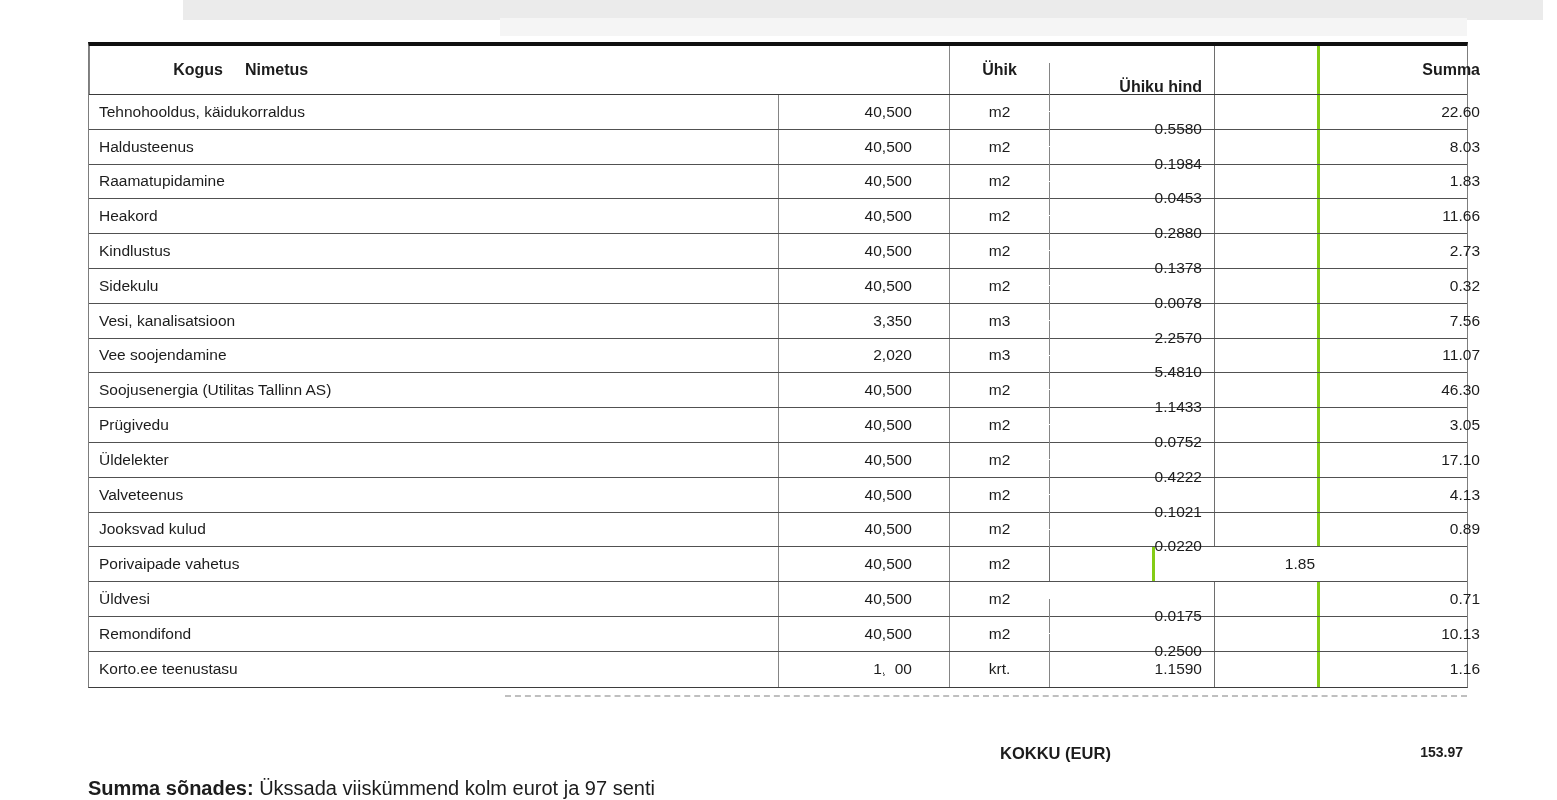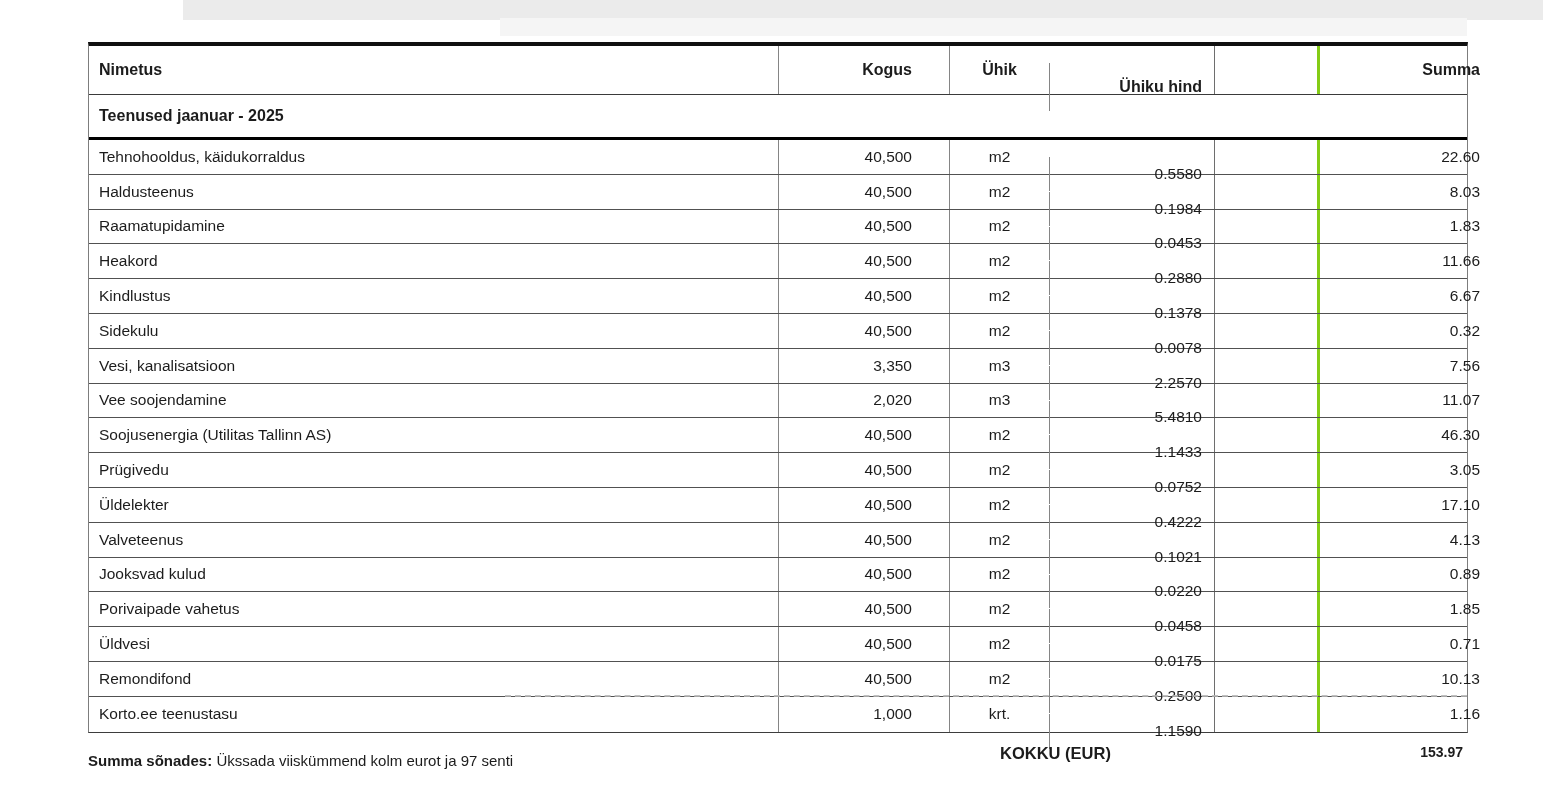--- a/index.html
+++ b/index.html
@@ -29,52 +29,49 @@
   .c-unit {flex:0 0 100px;justify-content:center;border-left:1px solid #858585;margin-left:25px;}
   .c-price{flex:0 0 165px;justify-content:flex-end;padding-right:12px;border-left:1px solid #858585;margin-top:34px;}
   .c-blank{flex:0 0 103px;border-left:1px solid #6e6e6e;}
   .c-sum  {flex:0 0 175px;justify-content:flex-end;padding-right:12px;border-left:3px solid #84cc16;}
 
   .head{height:49px;font-weight:bold;font-size:16px;border-bottom:1px solid #3a3a3a;}
   .head .c-price{justify-content:flex-end;}
   .band{height:45px;font-weight:bold;font-size:16px;border-bottom:3px solid #000;}
   .band .c-full{flex:1 1 auto;padding-left:10px;}
   .data{height:34.8px;font-size:15.5px;border-bottom:1px solid #515151;}
-  .data:last-child{border-bottom:none;}
-
-  
-  .words{position:absolute;left:88px;top:752px;font-size:15px;}
+  .data:last-child{border-bottom:none;align-items:flex-end;}
+
+  
+  .words{position:absolute;left:88px;top:777px;font-size:20px;}
   .words b{font-weight:bold;}
   .kokku-label{position:absolute;left:1000px;top:744px;width:292px;text-align:left;font-weight:bold;font-size:16.5px;}
   .kokku-value{position:absolute;left:1288px;top:744px;width:175px;text-align:right;font-weight:bold;font-size:14px;}
 
   
   .dash-line{position:absolute;left:505px;top:695px;width:962px;height:0;border-top:2px dashed #b5b5b5;opacity:.85;}
   .smudge{position:absolute;background:#fff;}
   .smudge.s1{left:844px;top:664px;width:10px;height:10px;}
   .smudge.s2{left:884px;top:664px;width:11px;height:10px;}
 </style>
 </head>
 <body>
 
 <div class="top-band"></div>
 <div class="top-band2"></div>
 
 <div class="invoice">
   <div class="trow head">
+    <div class="cell c-qty">Kogus</div>
     <div class="cell c-name">Nimetus</div>
-    <div class="cell c-qty">Kogus</div>
     <div class="cell c-unit">Ühik</div>
     <div class="cell c-price">Ühiku hind</div>
     <div class="cell c-blank"></div>
     <div class="cell c-sum">Summa</div>
   </div>
-  <div class="trow band">
-    <div class="cell c-full">Teenused jaanuar - 2025</div>
-  </div>
   <div id="rows">
   <div class="trow data">
     <div class="cell c-name">Tehnohooldus, käidukorraldus</div>
     <div class="cell c-qty">40,500</div>
     <div class="cell c-unit">m2</div>
     <div class="cell c-price">0.5580</div>
     <div class="cell c-blank"></div>
     <div class="cell c-sum">22.60</div>
   </div>
 
@@ -104,21 +101,21 @@
     <div class="cell c-blank"></div>
     <div class="cell c-sum">11.66</div>
   </div>
 
   <div class="trow data">
     <div class="cell c-name">Kindlustus</div>
     <div class="cell c-qty">40,500</div>
     <div class="cell c-unit">m2</div>
     <div class="cell c-price">0.1378</div>
     <div class="cell c-blank"></div>
-    <div class="cell c-sum">6.67</div>
+    <div class="cell c-sum">2.73</div>
   </div>
 
   <div class="trow data">
     <div class="cell c-name">Sidekulu</div>
     <div class="cell c-qty">40,500</div>
     <div class="cell c-unit">m2</div>
     <div class="cell c-price">0.0078</div>
     <div class="cell c-blank"></div>
     <div class="cell c-sum">0.32</div>
   </div>
@@ -183,21 +180,20 @@
     <div class="cell c-unit">m2</div>
     <div class="cell c-price">0.0220</div>
     <div class="cell c-blank"></div>
     <div class="cell c-sum">0.89</div>
   </div>
 
   <div class="trow data">
     <div class="cell c-name">Porivaipade vahetus</div>
     <div class="cell c-qty">40,500</div>
     <div class="cell c-unit">m2</div>
-    <div class="cell c-price">0.0458</div>
     <div class="cell c-blank"></div>
     <div class="cell c-sum">1.85</div>
   </div>
 
   <div class="trow data">
     <div class="cell c-name">Üldvesi</div>
     <div class="cell c-qty">40,500</div>
     <div class="cell c-unit">m2</div>
     <div class="cell c-price">0.0175</div>
     <div class="cell c-blank"></div>

